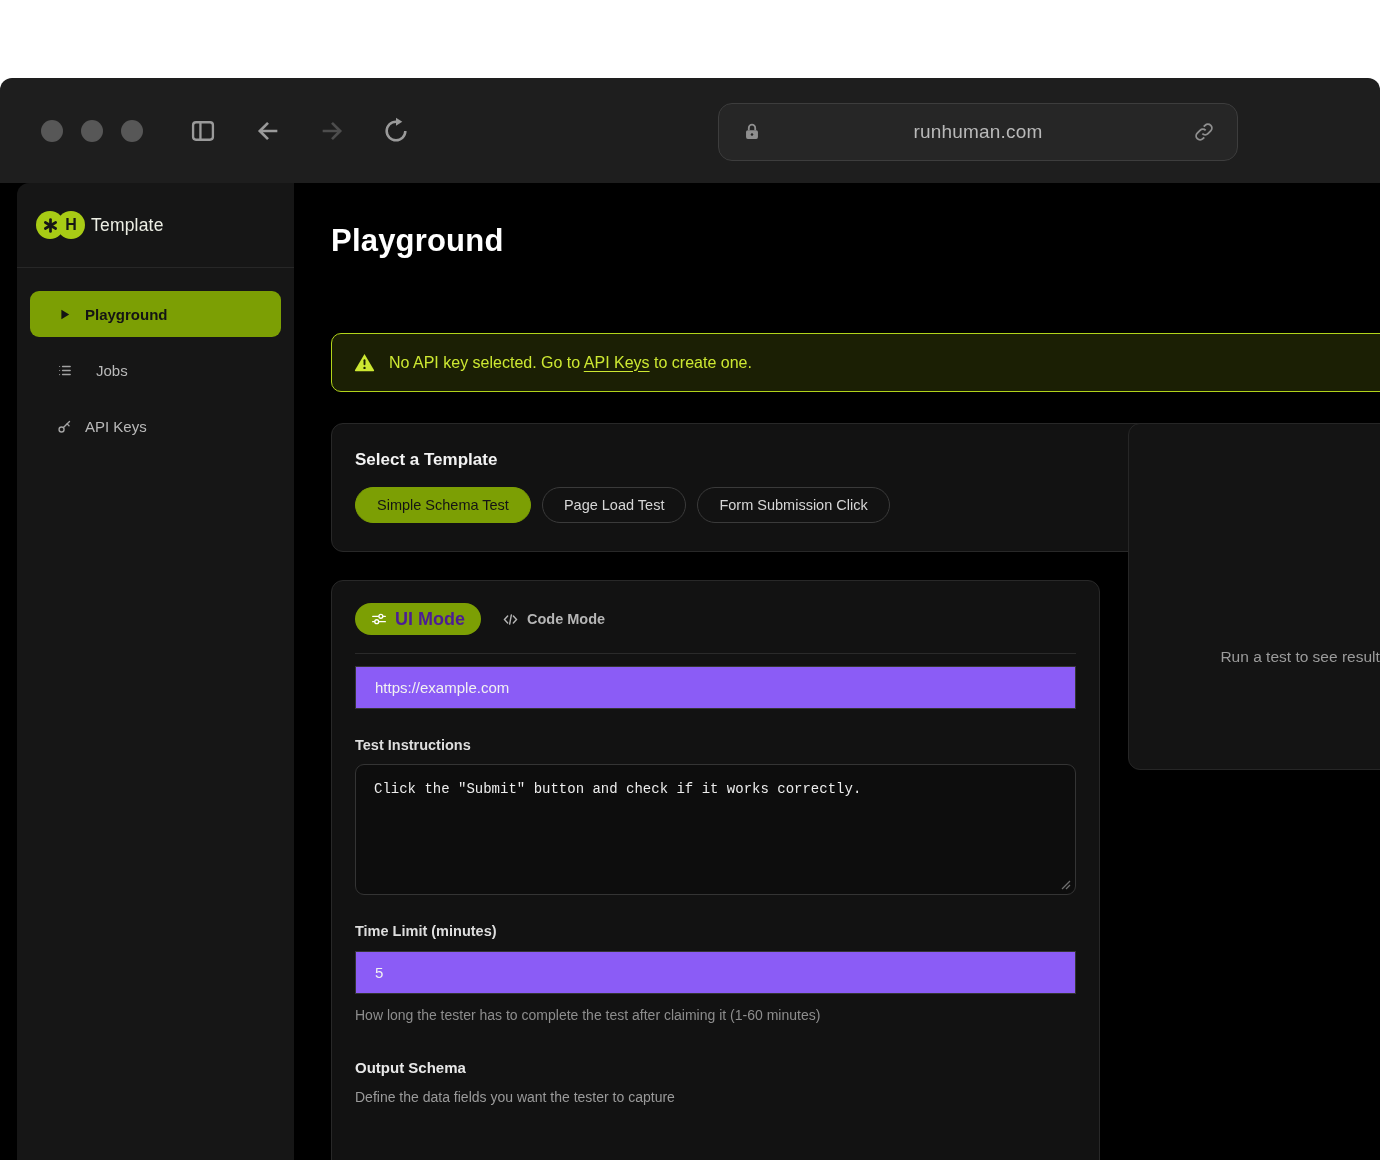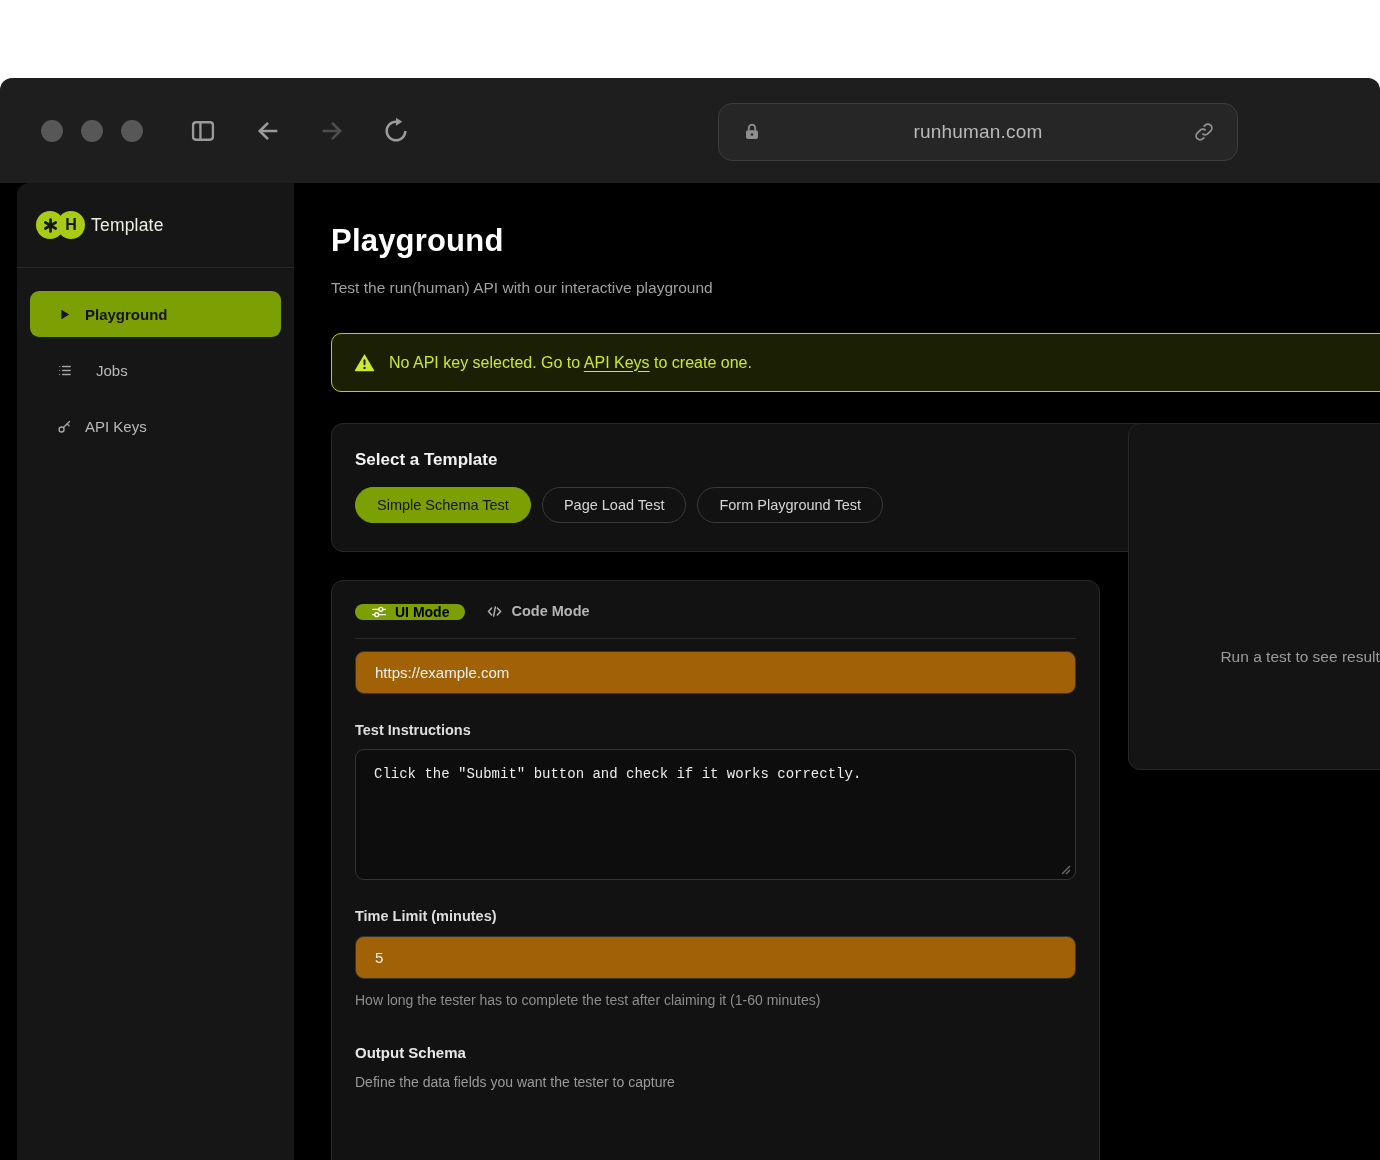--- a/index.html
+++ b/index.html
@@ -87,35 +87,35 @@
   .pill {
     height:36px; padding:0 21px; border-radius:18px; display:flex; align-items:center;
     border:1px solid #3a3a3a; background:transparent; color:#d6d6d6; font-size:14.5px;
     font-family:inherit; cursor:pointer;
   }
   .pill.active { background:#7c9f04; border-color:#7c9f04; color:#141414; }
 
   .card.form { left:37px; top:397px; width:769px; height:820px; padding:22px 23px; }
   .mode-row { display:flex; align-items:center; gap:21px; }
   .mode-btn {
-    height:16px; padding:0 16px; border-radius:16px; background:#7c9f04; border:none;
-    color:#000000; font-weight:700; font-size:14px; display:flex; align-items:center; gap:8px;
+    height:32px; padding:0 16px; border-radius:16px; background:#7c9f04; border:none;
+    color:#4c1d95; font-weight:700; font-size:18px; display:flex; align-items:center; gap:8px;
     font-family:inherit; cursor:pointer;
   }
   .mode-btn svg { width:16px; height:16px; display:block; }
   .mode-link {
     display:flex; gap:8px; color:#b5b5b5; font-size:14.5px; font-weight:600;
     background:none; border:none; font-family:inherit; cursor:pointer;
   }
   .mode-link svg { width:17px; height:17px; display:block; }
   .divider { border:none; border-top:1px solid #2a2a2a; margin-top:18px; }
   .field-label { margin-top:28px; font-size:14.5px; font-weight:600; color:#dedede; }
   .text-input {
-    margin-top:12px; width:100%; height:43px; background:#a16207;
-    border:1px solid #343434; border-radius:9px; color:#f2f2f2; font-size:15px;
+    margin-top:12px; width:100%; height:43px; background:#8b5cf6;
+    border:1px solid #343434; border-radius:0; color:#f2f2f2; font-size:15px;
     padding:0 19px; font-family:inherit; outline:none; display:block;
   }
   .ta-wrap { position:relative; margin-top:11px; }
   .mono-area {
     width:100%; height:131px; background:#0d0d0d; border:1px solid #343434; border-radius:9px;
     color:#ededed; font-family:"Liberation Mono", monospace; font-size:14px; line-height:1.45;
     padding:14px 18px; resize:none; outline:none; display:block;
   }
   .grip { position:absolute; right:5px; bottom:5px; width:10px; height:10px; color:#6f6f6f; }
   .grip svg { width:10px; height:10px; display:block; }
@@ -229,37 +229,36 @@
               <path d="M10.3 13.7 L20 4"></path>
               <path d="M16.2 7.8 l3 3"></path>
             </svg>
             <span>API Keys</span>
           </div>
         </nav>
       </aside>
 
       <section class="main">
         <h1 class="page-title">Playground</h1>
-        <div class="page-sub">Test the run(human) API with our interactive playground</div>
 
         <div class="banner">
           <svg viewBox="0 0 24 24">
             <path d="M12 2.2 L22.8 20.6 a1 1 0 0 1-.86 1.5 H2.06 a1 1 0 0 1-.86-1.5 Z" fill="currentColor"></path>
             <rect x="10.9" y="8.2" width="2.2" height="7" rx="1.1" fill="#1b1f04"></rect>
             <circle cx="12" cy="18.2" r="1.35" fill="#1b1f04"></circle>
           </svg>
           <span><span>No API key selected. Go to </span><a>API Keys</a><span> to create one.</span></span>
         </div>
 
         <div class="card template">
           <div class="card-heading">Select a Template</div>
           <div class="pills">
             <button class="pill active">Simple Schema Test</button>
             <button class="pill">Page Load Test</button>
-            <button class="pill">Form Playground Test</button>
+            <button class="pill">Form Submission Click</button>
           </div>
         </div>
 
         <div class="card form">
           <div class="mode-row">
             <button class="mode-btn">
               <svg viewBox="0 0 24 24" fill="none" stroke="#ffffff" stroke-width="2" stroke-linecap="round">
                 <line x1="2.5" y1="8" x2="21.5" y2="8"></line>
                 <circle cx="14.8" cy="8" r="2.9" fill="#7c9f04"></circle>
                 <line x1="2.5" y1="16" x2="21.5" y2="16"></line>

